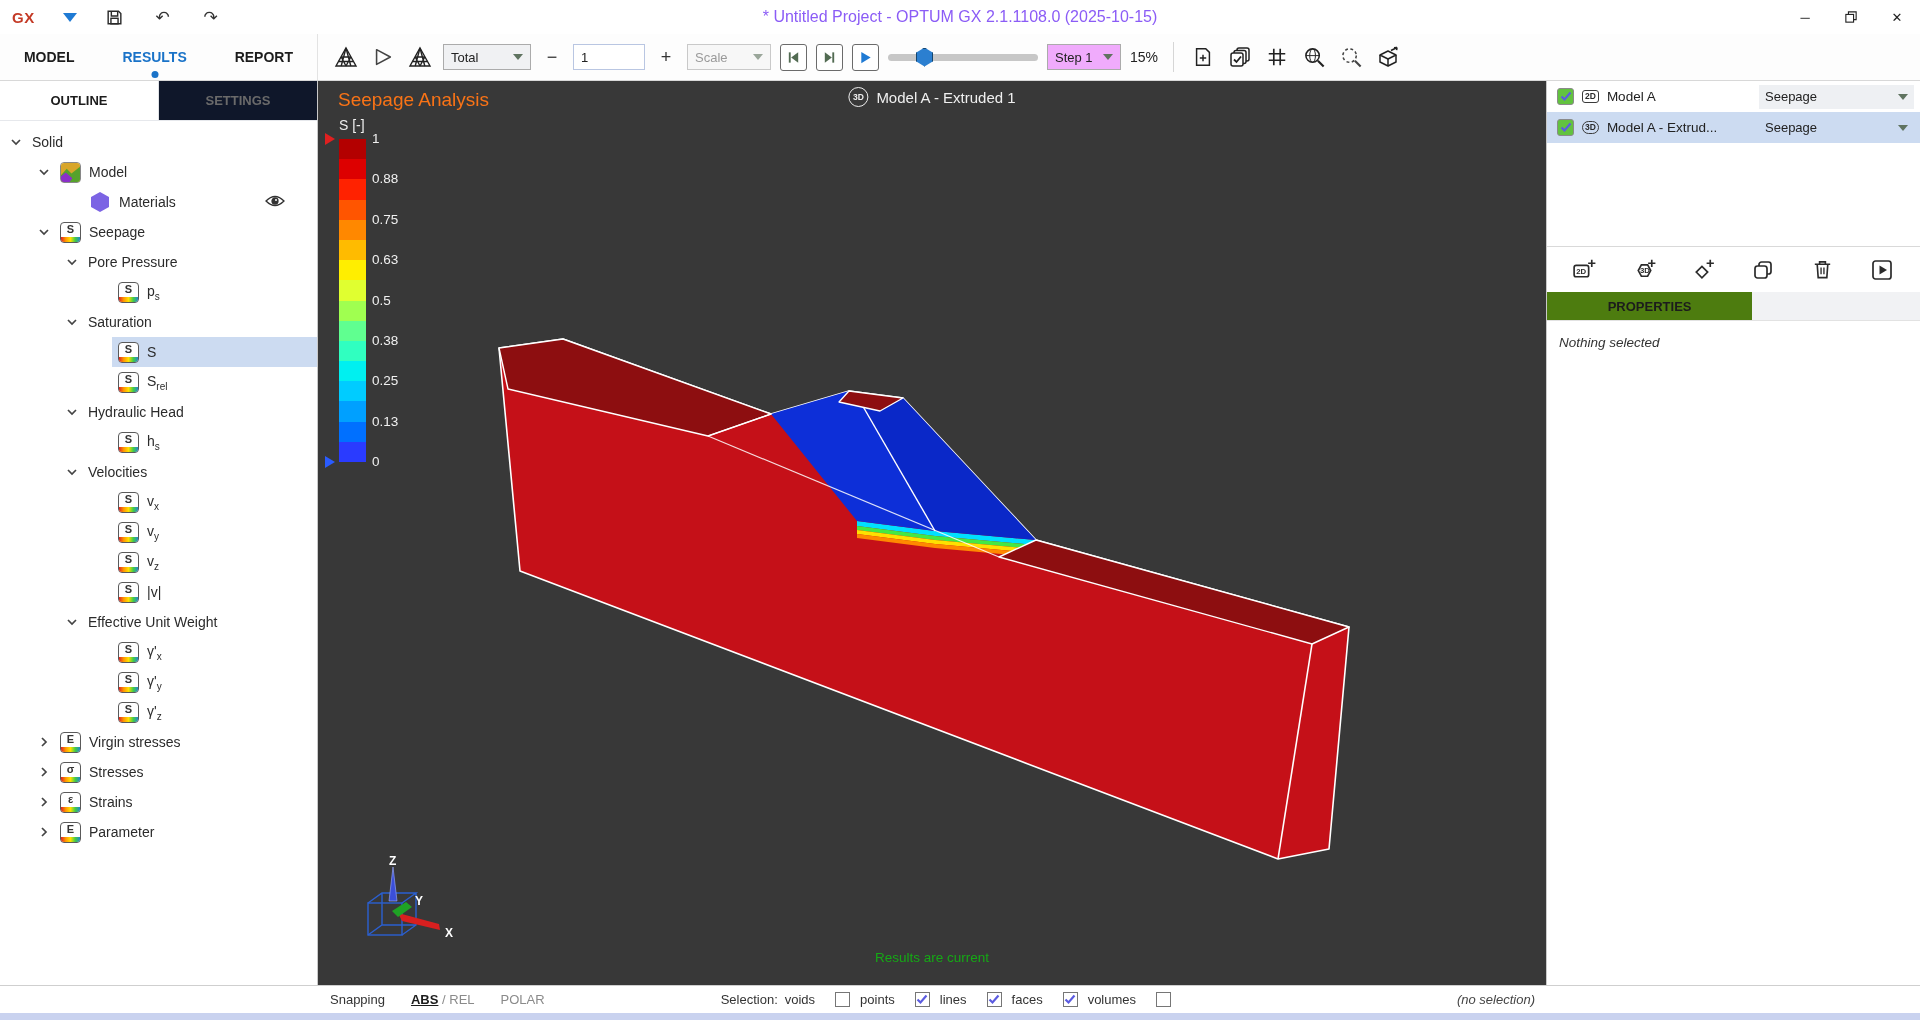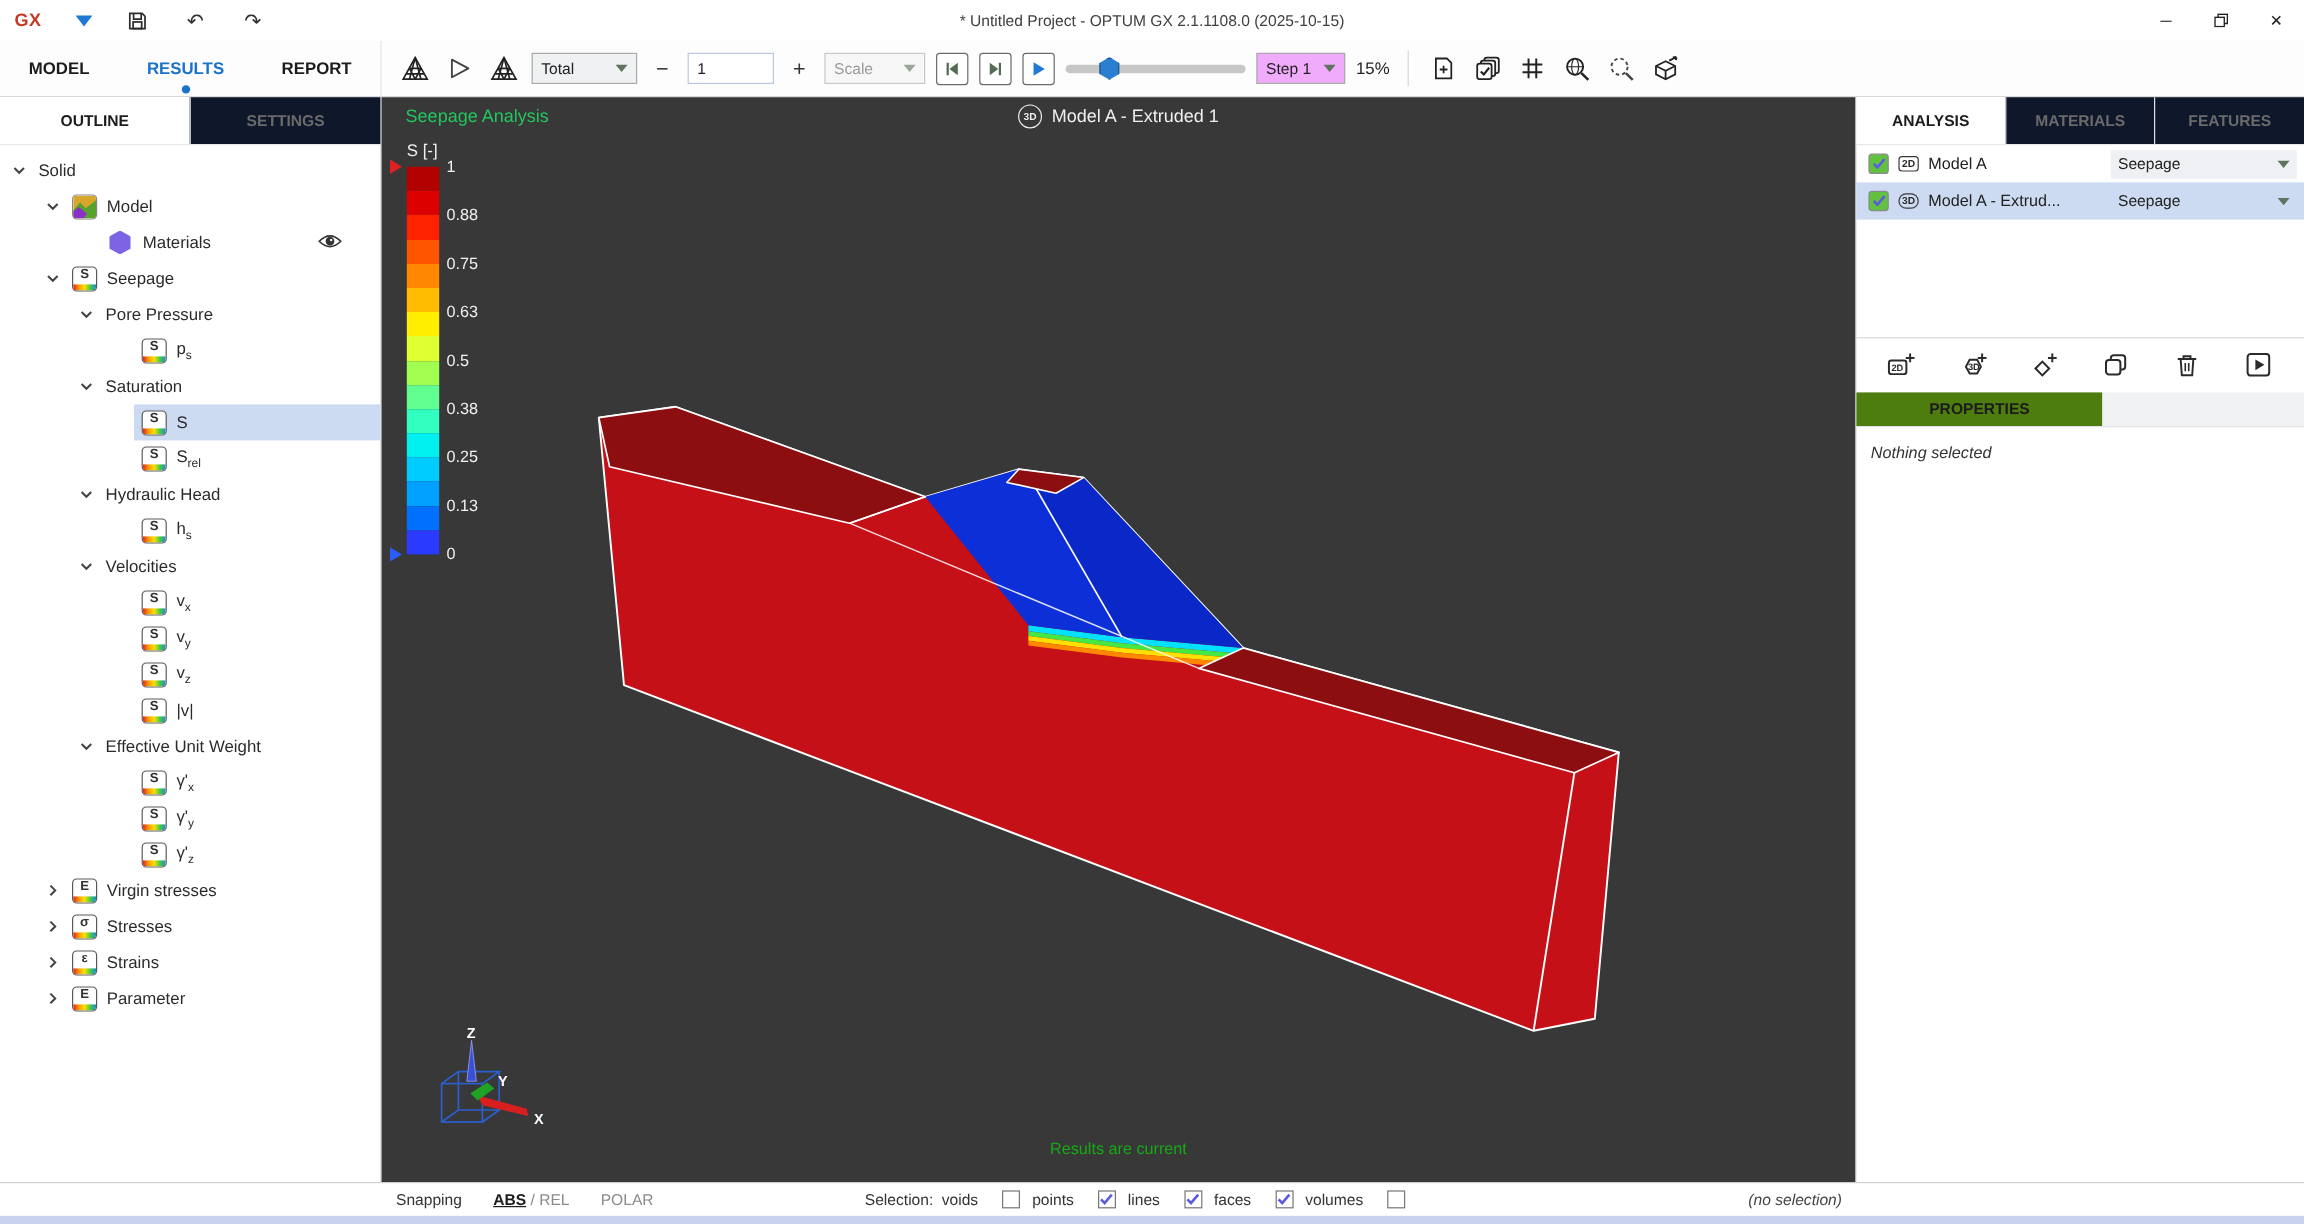--- a/index.html
+++ b/index.html
@@ -5,21 +5,21 @@
   * { margin:0; padding:0; box-sizing:border-box; }
   html,body { width:1920px; height:1020px; overflow:hidden; background:#fff;
     font-family:"Liberation Sans", sans-serif; color:#222; }
 
   
   .titlebar { position:relative; height:34px; background:#fff; display:flex; align-items:center; }
   .tb-left { display:flex; align-items:center; gap:28px; padding-left:12px; }
   .gx-logo { color:#c43a26; font-weight:bold; font-size:15px; letter-spacing:.5px; }
   .gx-arrow { width:0; height:0; border-left:7px solid transparent; border-right:7px solid transparent; border-top:9px solid #1f7ad4; }
   .tb-ic { width:20px; height:20px; display:flex; align-items:center; justify-content:center; color:#333; font-size:17px; }
-  .tb-title { position:absolute; left:50%; transform:translateX(-50%); font-size:13px; color:#404040; white-space:nowrap; }
+  .tb-title { position:absolute; left:50%; transform:translateX(-50%); font-size:16px; color:#8b5cf6; white-space:nowrap; }
   .winbtns { position:absolute; right:0; top:0; height:34px; display:flex; }
   .winbtn { width:46px; height:34px; display:flex; align-items:center; justify-content:center; font-size:13px; color:#222; }
 
   
   .menubar { height:47px; display:flex; border-bottom:1px solid #d8d8d8; background:#fdfdfd; }
   .menu-tabs { width:318px; display:flex; align-items:center; justify-content:space-around; border-right:1px solid #e3e3e3; position:relative; }
   .menu-tab { font-weight:bold; font-size:14px; color:#1c1c1c; position:relative; padding:4px 2px; cursor:default; }
   .menu-tab.active { color:#1a73c8; }
   .menu-tab.active .dot { position:absolute; left:50%; transform:translateX(-50%); bottom:-9px; width:7px; height:7px; border-radius:50%; background:#1a73c8; }
   .toolbar { flex:1; display:flex; align-items:center; gap:9px; padding-left:14px; }
@@ -55,21 +55,21 @@
   .ticon .lt { flex:1; display:flex; align-items:center; justify-content:center; font-size:11px; font-weight:bold; color:#333; line-height:1; }
   .ticon .rb { height:5px; background:linear-gradient(90deg,#d22,#f90,#ffe000,#4c4,#28c); }
   .ticon.img { border:1px solid #888; }
   .hexicon { width:18px; height:20px; background:#7c64e4; margin:0 10px 0 1px;
      clip-path:polygon(50% 0,100% 25%,100% 75%,50% 100%,0 75%,0 25%); flex:0 0 18px; }
   .tlabel sub { font-size:10px; }
   .eye { position:absolute; right:32px; top:7px; }
 
   
   .viewport { flex:1; position:relative; background:#383838; overflow:hidden; }
-  .vp-head { position:absolute; top:8px; left:20px; color:#22c55e; font-size:15px; }
+  .vp-head { position:absolute; top:8px; left:20px; color:#f97316; font-size:19px; }
   .vp-model { position:absolute; top:6px; left:50%; transform:translateX(-50%); display:flex; align-items:center; gap:8px; color:#efefef; font-size:15px; }
   .badge3d { width:20px; height:20px; border:1.6px solid #efefef; border-radius:50%; font-size:8.5px; font-weight:bold; display:flex; align-items:center; justify-content:center; }
   .legend { position:absolute; left:21px; top:36px; color:#efefef; font-size:14px; }
   .lg-title { margin-bottom:6px; }
   .lg-bar { width:27px; height:323px; display:flex; flex-direction:column; position:relative; }
   .lg-seg { flex:1; }
   .lg-lab { position:absolute; left:33px; font-size:13.5px; color:#f0f0f0; white-space:nowrap; }
   .lg-mark { position:absolute; left:-14px; width:0; height:0; border-top:6px solid transparent; border-bottom:6px solid transparent; }
   .vp-status { position:absolute; bottom:20px; left:50%; transform:translateX(-50%); color:#15a915; font-size:13.5px; }
   .model-svg { position:absolute; inset:0; width:100%; height:100%; }
@@ -532,25 +532,20 @@
       <polygon points="46,56 52,62 66,52 60,47" fill="#1fa325"></polygon>
       <text x="43" y="10" fill="#fff" font-size="12" font-weight="bold" id="axZ">Z</text>
       <text x="99" y="82" fill="#fff" font-size="12" font-weight="bold" id="axX">X</text>
       <text x="69" y="50" fill="#fff" font-size="12" font-weight="bold" id="axY">Y</text>
     </svg>
 
     <div class="vp-status">Results are current</div>
   </div>
 
   <div class="rpanel">
-    <div class="ptabs">
-      <div class="ptab active">ANALYSIS</div>
-      <div class="ptab">MATERIALS</div>
-      <div class="ptab">FEATURES</div>
-    </div>
     <div id="analysisRows">
         <div class="arow">
           <span class="gcheck">
             <svg width="12" height="11" viewBox="0 0 12 11" fill="none" stroke="#5b5be0" stroke-width="2.2">
               <path d="M1.5 5.5 L4.5 8.5 L10.5 1.5"></path>
             </svg>
           </span>
           <span class="mbadge">2D</span>
           <span class="aname">Model A</span>
           <div class="a-dd">

